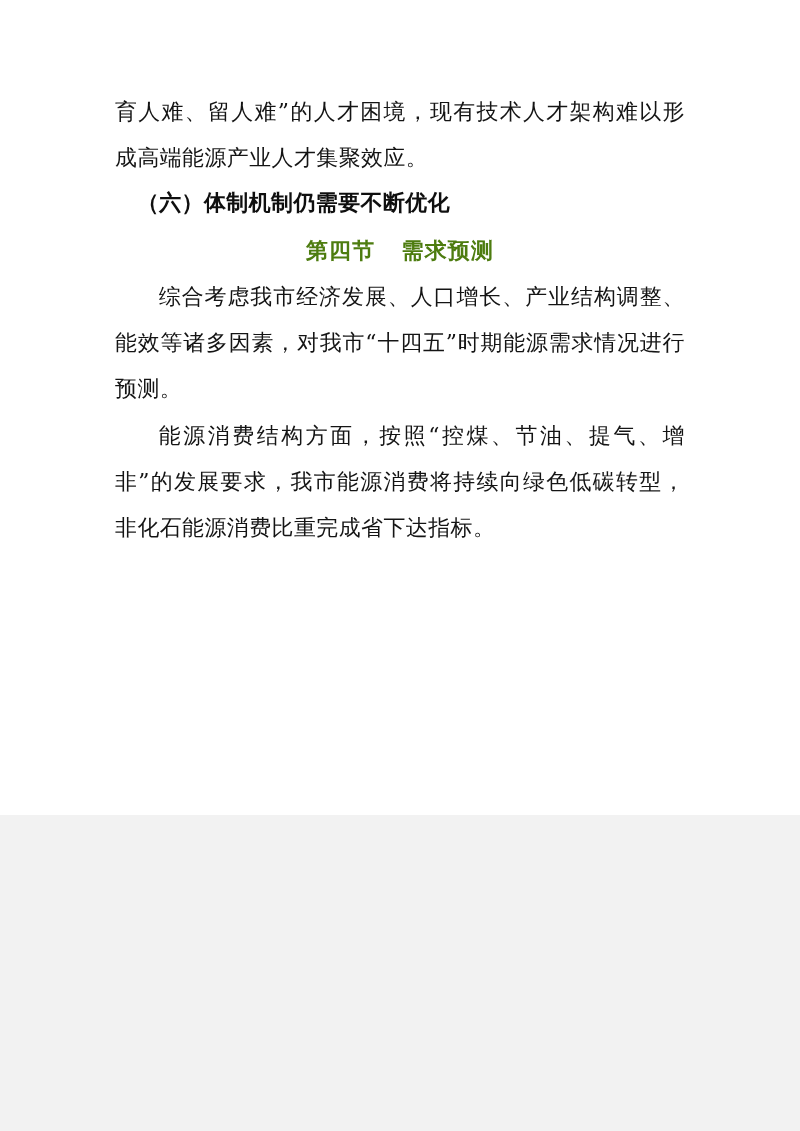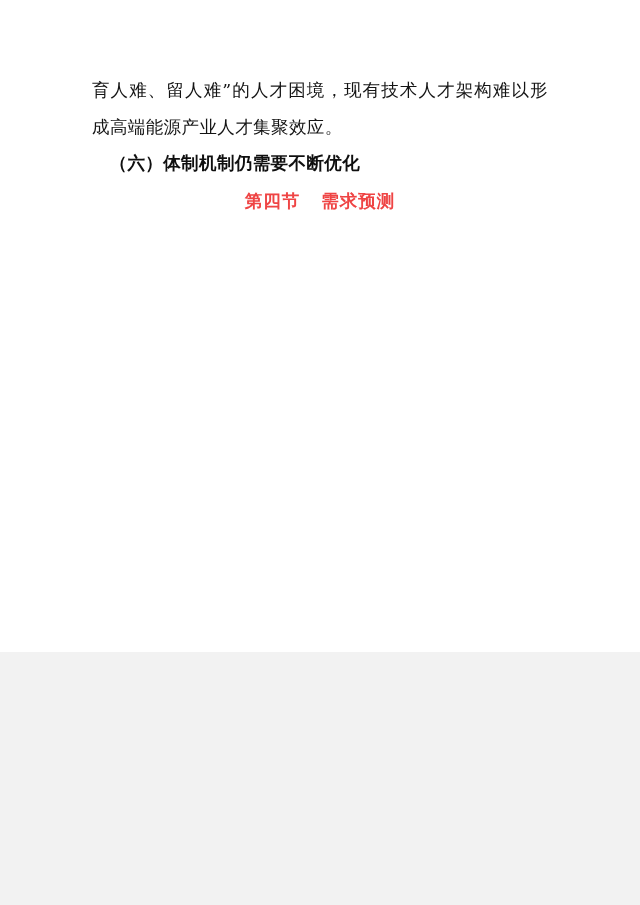--- a/index.html
+++ b/index.html
@@ -46,21 +46,21 @@
     color: #0f0f0f;
   }
   .heading-section {
     font-size: 17.5px;
     line-height: 37px;
     font-weight: bold;
     text-align: center;
     margin: 0;
     letter-spacing: 1px;
     font-family: "DejaVu Sans", "Liberation Sans", sans-serif;
-    color: #ef4444;
+    color: #4d7c0f;
   }
   .heading-section .gap {
     display: inline-block;
     width: 1.2em;
   }
   .page-number {
     position: absolute;
     left: 0;
     right: 0;
     top: 828px;
@@ -78,19 +78,21 @@
 
     <p class="para">育人难、留人难”的人才困境，现有技术人才架构难以形成高端能源产业人才集聚效应。</p>
 
     <p class="heading-sub">（六）体制机制仍需要不断优化</p>
 
 
     <p class="heading-section">
       <span>第四节</span><span class="gap"></span><span>需求预测</span>
     </p>
 
+    <p class="para indent">综合考虑我市经济发展、人口增长、产业结构调整、能效等诸多因素，对我市“十四五”时期能源需求情况进行预测。</p>
 
 
+    <p class="para indent">能源消费结构方面，按照“控煤、节油、提气、增非”的发展要求，我市能源消费将持续向绿色低碳转型，非化石能源消费比重完成省下达指标。</p>
 
   </div>
 
   <div class="page-number">13</div>
 </div>
 
 </body></html>

